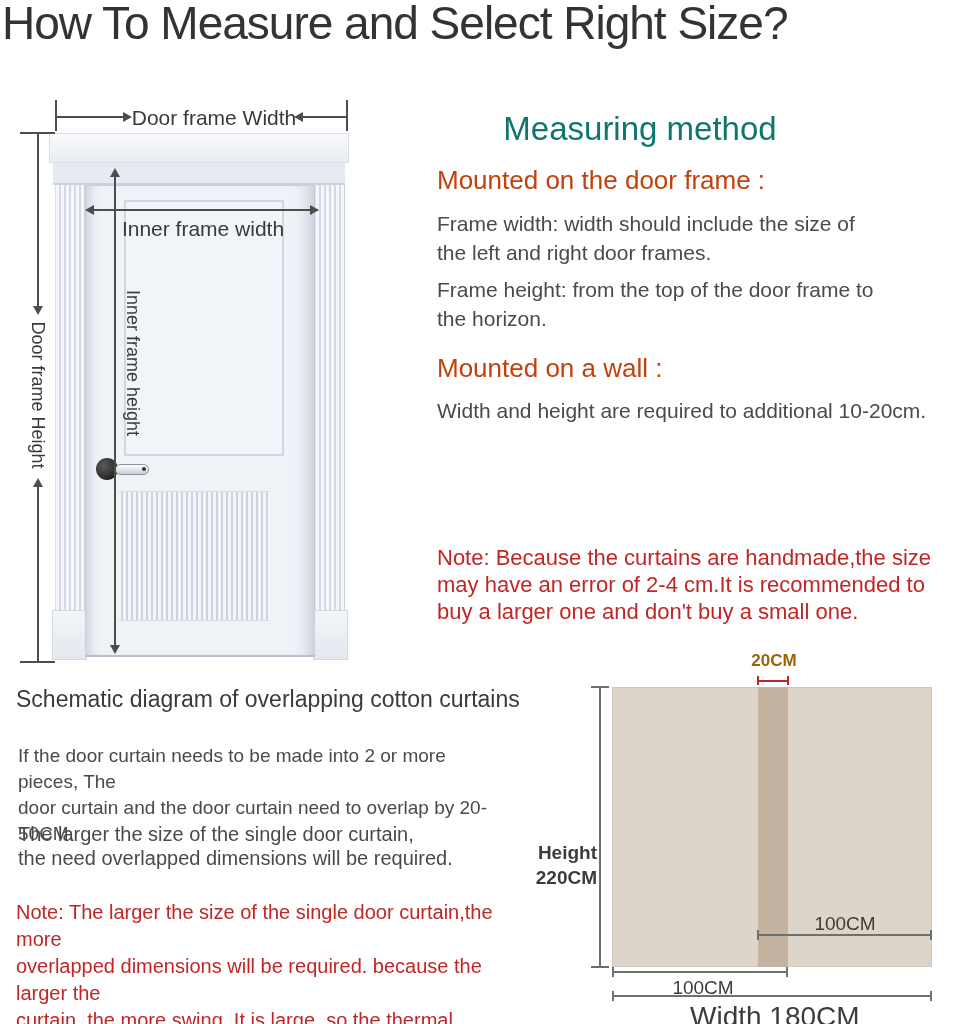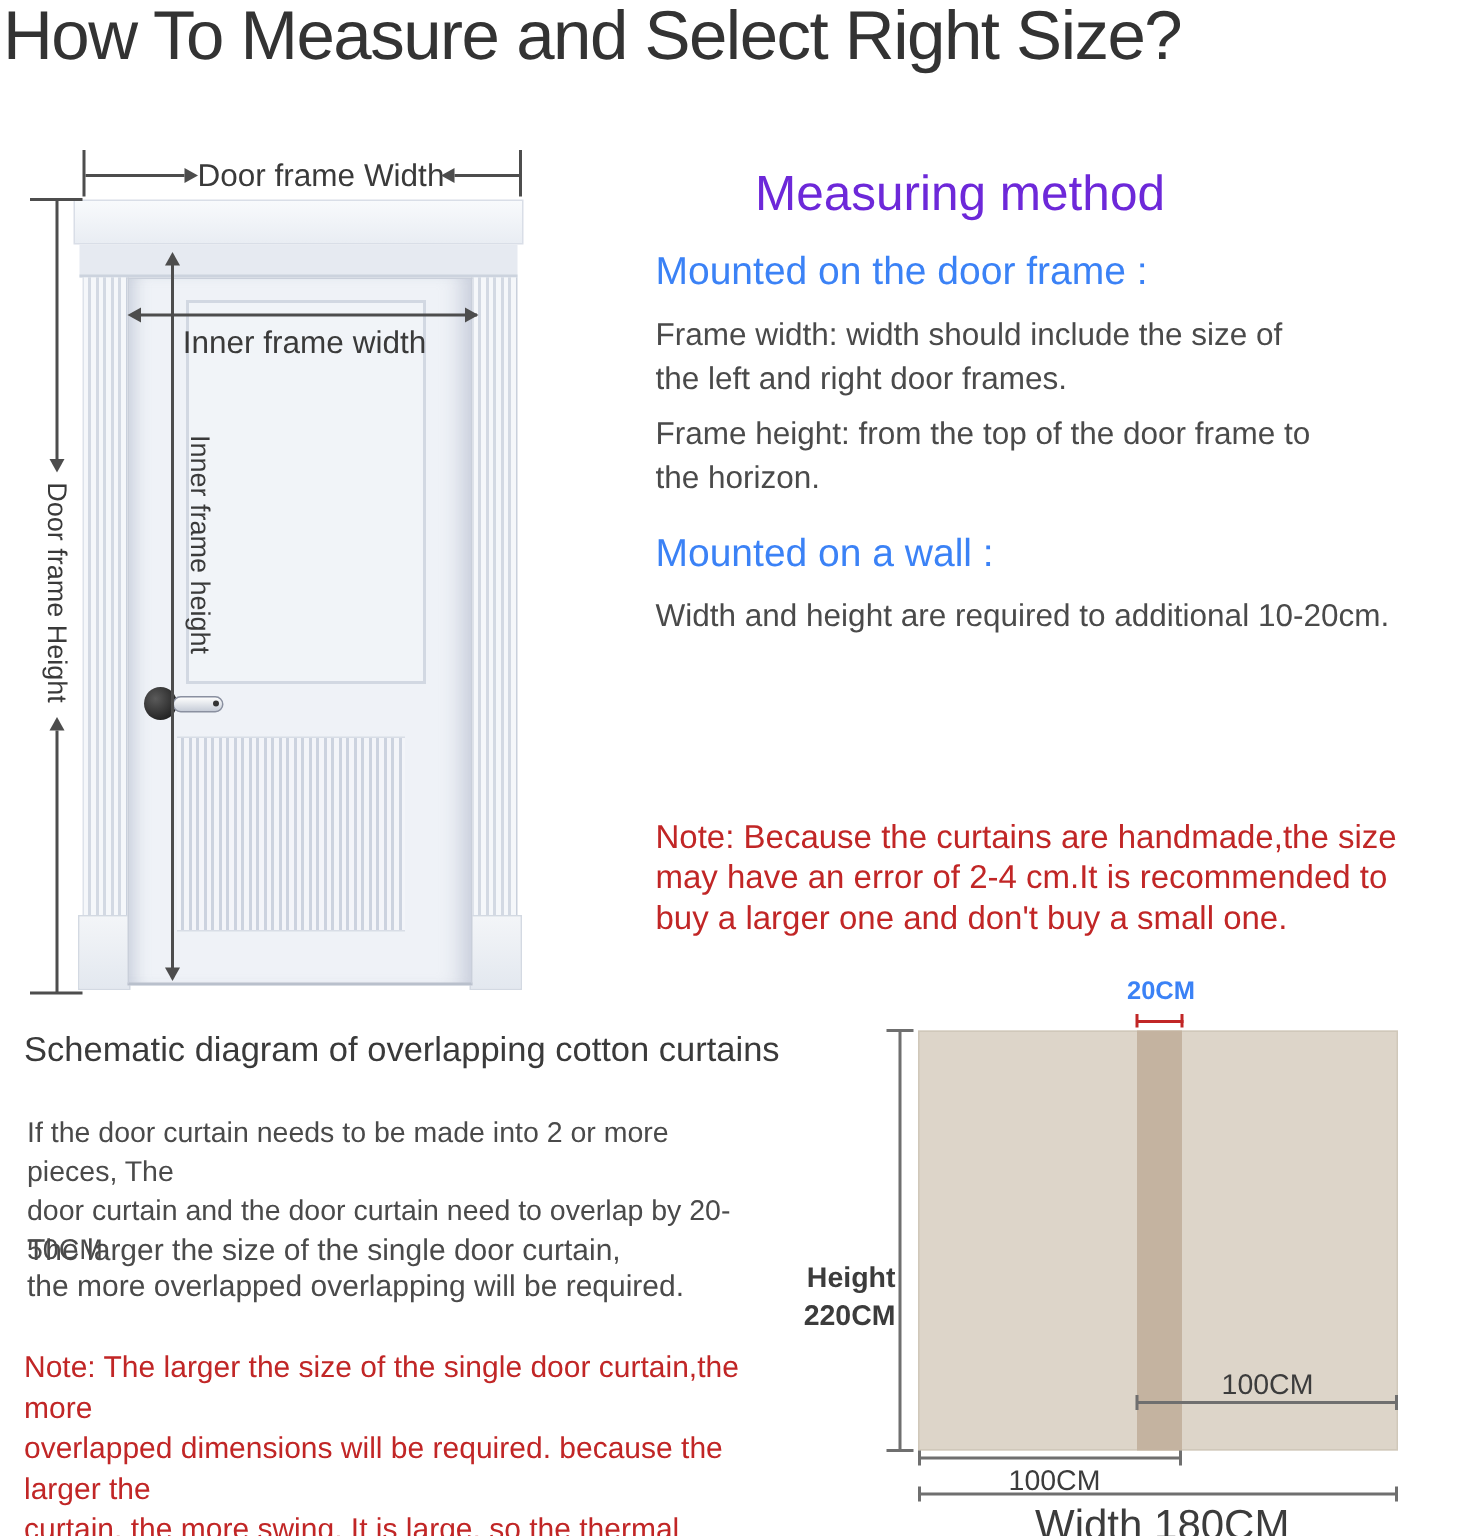--- a/index.html
+++ b/index.html
@@ -67,43 +67,43 @@
   .ribbed{left:32px;top:305px;width:152px;height:130px;
     background:repeating-linear-gradient(90deg,#f3f5f9 0 3px,#ccd3df 3px 5px);
     border-top:1px solid #d8dde6;border-bottom:1px solid #d8dde6;box-sizing:border-box;}
   .handle-rosette{left:10px;top:272px;width:22px;height:22px;border-radius:50%;
     background:radial-gradient(circle at 35% 35%,#5a5a5a,#101010);}
   .handle-lever{left:29px;top:278px;width:34px;height:11px;border-radius:6px;
     background:linear-gradient(#fdfdfd,#c7cdd8);border:1px solid #8a90a0;box-sizing:border-box;}
   .handle-dot{left:56px;top:281px;width:4px;height:4px;border-radius:50%;background:#333;}
 
   
-  .mm-heading{left:425px;top:110px;width:430px;text-align:center;font-size:33px;color:#6d28d9;}
-  .subheading{font-size:26px;color:#3b82f6;}
+  .mm-heading{left:425px;top:110px;width:430px;text-align:center;font-size:33px;color:#0f766e;}
+  .subheading{font-size:26px;color:#c2410c;}
   .sub-doorframe{left:437px;top:165px;width:480px;}
   .sub-wall{left:437px;top:353px;width:480px;}
   .bodytext{font-size:21px;line-height:29px;color:#4a4a4a;}
   .p-framewidth{left:437px;top:209px;width:480px;}
   .p-frameheight{left:437px;top:275px;width:490px;}
   .p-wall{left:437px;top:396px;width:530px;white-space:nowrap;}
   .p-anywhere{left:441px;top:457px;width:490px;line-height:30px;}
   .redtext{color:#c12626;}
   .p-note-right{left:437px;top:544px;width:505px;font-size:22px;line-height:27px;}
 
   
   .overlap-heading{left:16px;top:686px;width:560px;font-size:23px;color:#3a3a3a;}
   .p-pieces{left:18px;top:743px;width:480px;font-size:19px;line-height:26px;color:#4a4a4a;}
   .p-larger{left:18px;top:822px;width:480px;font-size:20px;line-height:24px;color:#4a4a4a;}
   .p-note-left{left:16px;top:899px;width:480px;font-size:20px;line-height:27px;}
 
   
   .curtain-rect{left:612px;top:687px;width:320px;height:280px;background:#ddd5c9;
     border:1px solid #d0c8ba;box-sizing:border-box;}
   .curtain-strip{left:758px;top:687px;width:30px;height:280px;background:#c4b3a0;}
-  .lbl-20cm{left:743px;top:651px;width:62px;text-align:center;font-size:17px;font-weight:700;color:#3b82f6;}
+  .lbl-20cm{left:743px;top:651px;width:62px;text-align:center;font-size:17px;font-weight:700;color:#a16207;}
   .red-line{background:#c12626;}
   .b20-line{left:758px;top:680px;width:31px;height:2px;}
   .b20-tick-l{left:757px;top:676px;width:2px;height:9px;}
   .b20-tick-r{left:787px;top:676px;width:2px;height:9px;}
   .gray-line{background:#6f6f6f;}
   .hdim-line{left:599px;top:687px;width:2px;height:280px;}
   .hdim-tick-t{left:591px;top:686px;width:18px;height:2px;}
   .hdim-tick-b{left:591px;top:966px;width:18px;height:2px;}
   .lbl-height{left:520px;top:792px;width:77px;text-align:right;font-size:19px;font-weight:700;
     line-height:25px;color:#3c3c3c;margin-top:48px;}
@@ -198,21 +198,21 @@
 
   <div class="abs overlap-heading">Schematic diagram of overlapping cotton curtains</div>
 
   <div class="abs p-pieces">
     <div>If the door curtain needs to be made into 2 or more pieces, The</div>
     <div>door curtain and the door curtain need to overlap by 20-50CM.</div>
   </div>
 
   <div class="abs p-larger">
     <div>The larger the size of the single door curtain,</div>
-    <div>the more overlapped overlapping will be required.</div>
+    <div>the need overlapped dimensions will be required.</div>
   </div>
 
   <div class="abs redtext p-note-left">
     <div>Note: The larger the size of the single door curtain,the more</div>
     <div>overlapped dimensions will be required. because the larger the</div>
     <div>curtain, the more swing, It is large, so the thermal insulation</div>
 
   </div>
 
   <div class="abs curtain-rect"></div>

